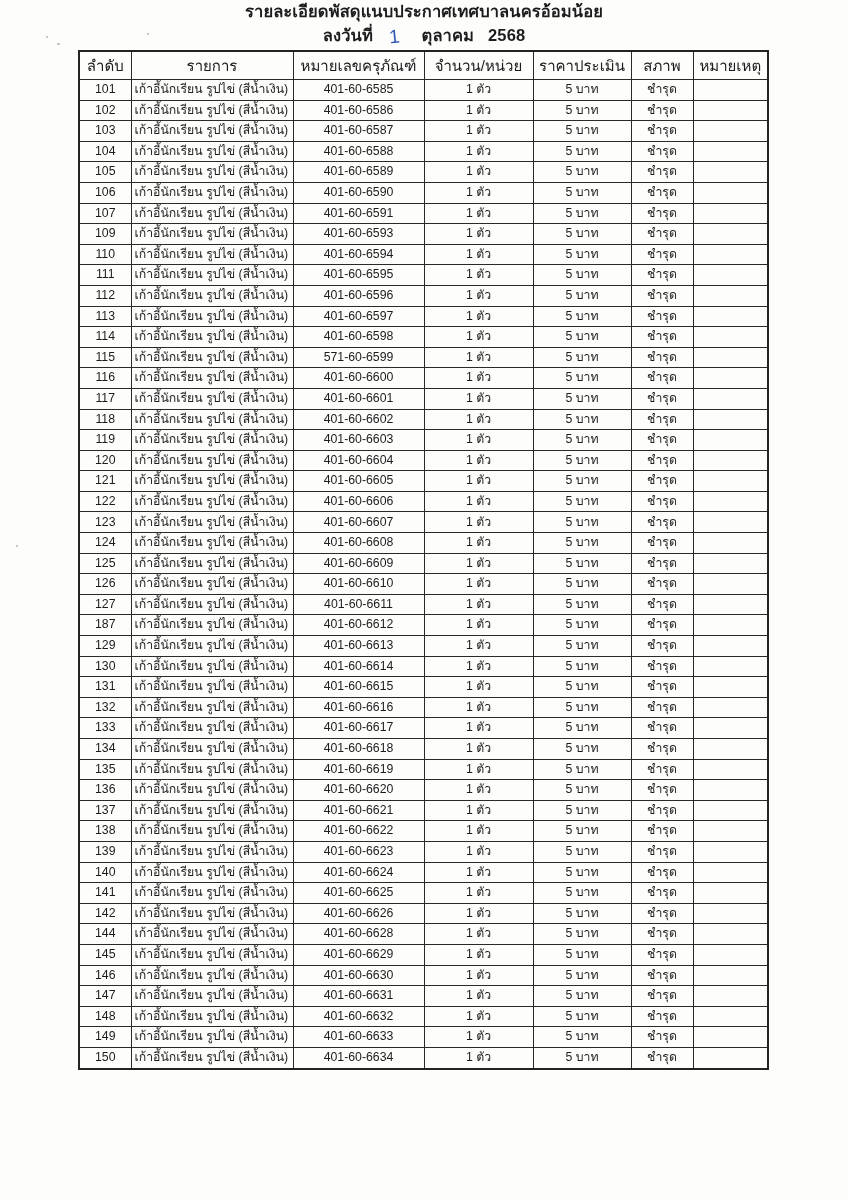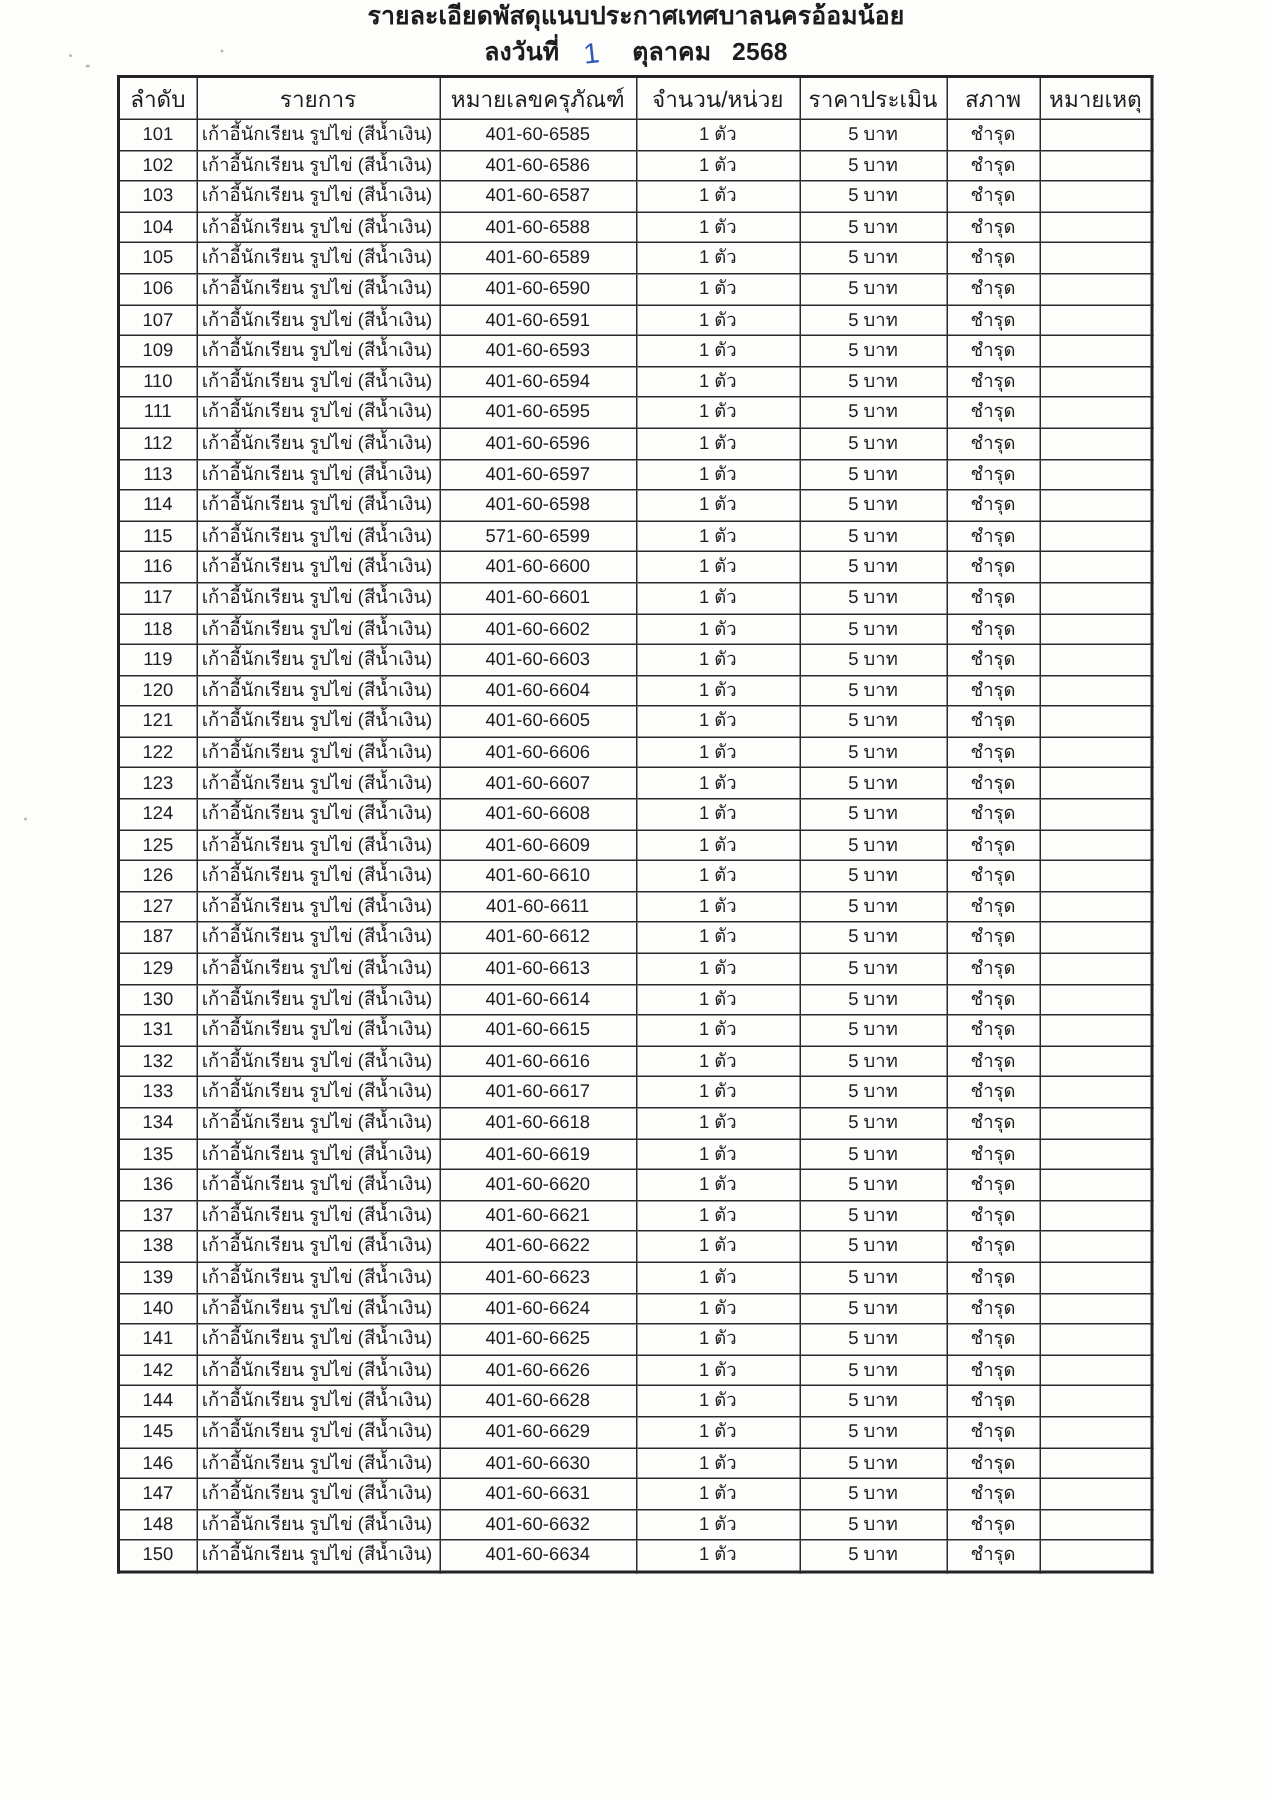--- a/index.html
+++ b/index.html
@@ -532,20 +532,29 @@
         <tr>
           <td>148</td>
           <td>เก้าอี้นักเรียน รูปไข่ (สีน้ำเงิน)</td>
           <td>401-60-6632</td>
           <td>1 ตัว</td>
           <td>5 บาท</td>
           <td>ชำรุด</td>
           <td></td>
         </tr>
         <tr>
+          <td>149</td>
+          <td>เก้าอี้นักเรียน รูปไข่ (สีน้ำเงิน)</td>
+          <td>401-60-6633</td>
+          <td>1 ตัว</td>
+          <td>5 บาท</td>
+          <td>ชำรุด</td>
+          <td></td>
+        </tr>
+        <tr>
           <td>150</td>
           <td>เก้าอี้นักเรียน รูปไข่ (สีน้ำเงิน)</td>
           <td>401-60-6634</td>
           <td>1 ตัว</td>
           <td>5 บาท</td>
           <td>ชำรุด</td>
           <td></td>
         </tr>
       </tbody>
   </table>

